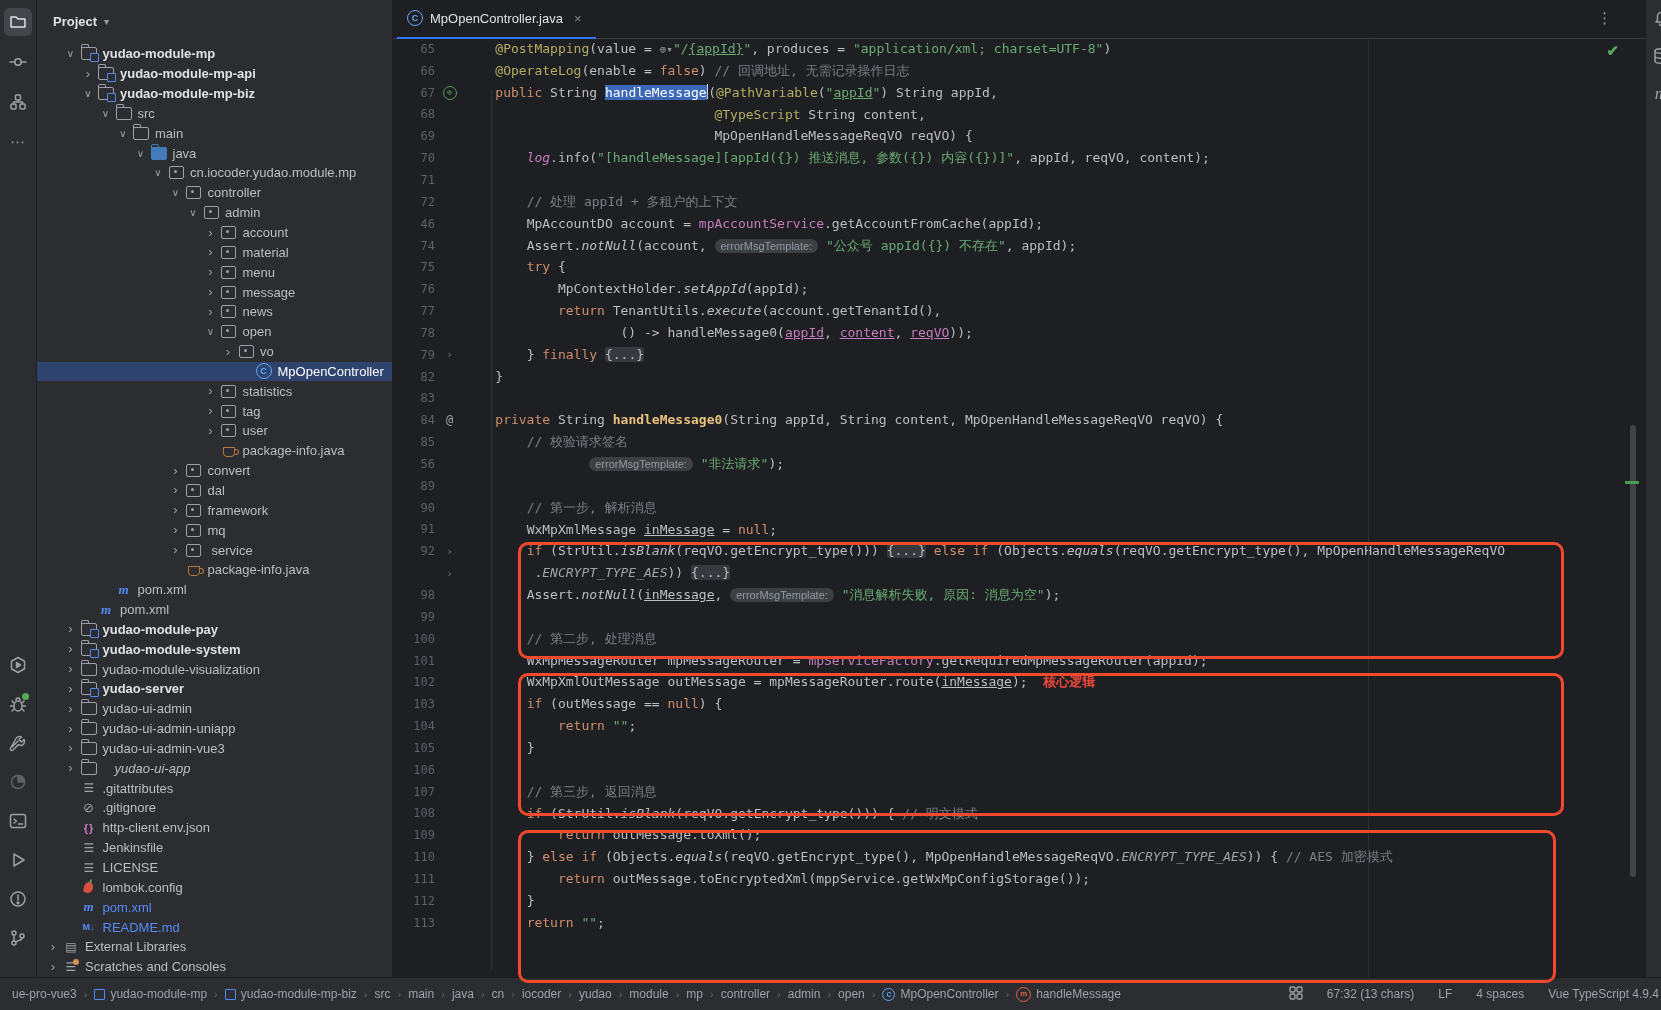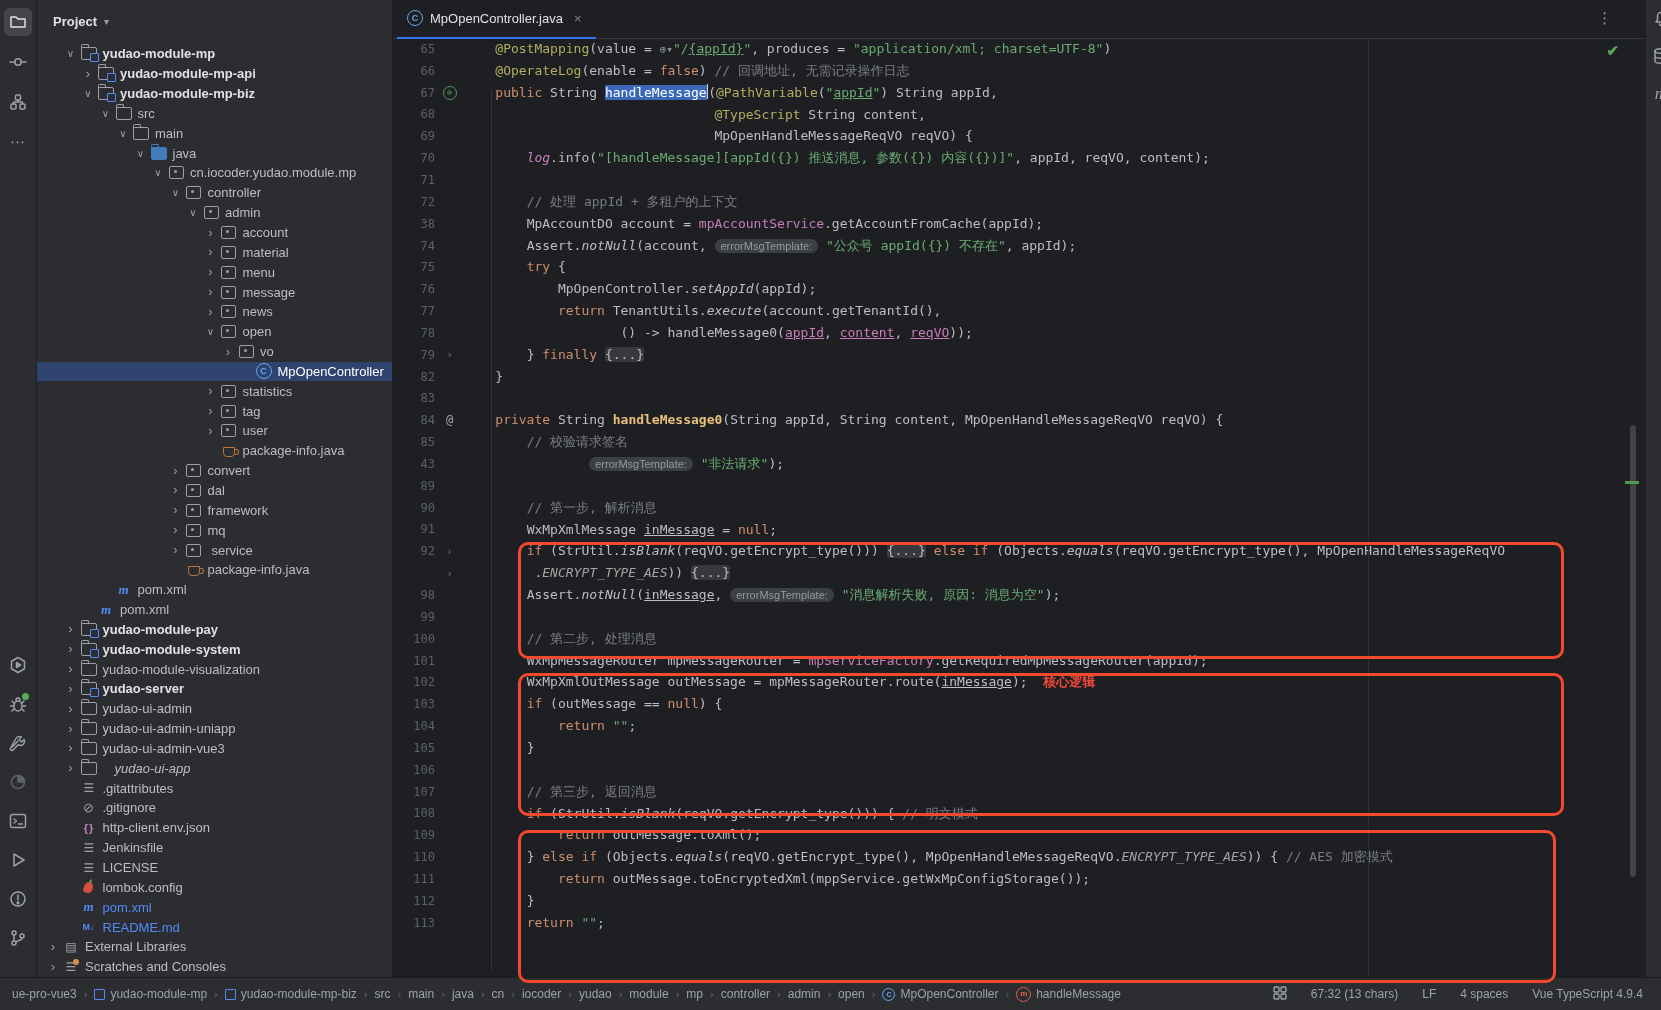--- a/index.html
+++ b/index.html
@@ -93,21 +93,21 @@
     border-left:1px solid #1e1f22;overflow:hidden;}
   .stripe-right .sicon{margin:6px 0 14px 3px;width:24px;height:24px;}
   .m-glyph{font-style:italic;font-size:17px;color:#9da0a8;font-family:"Liberation Serif",serif;}
   
   .statusbar{position:absolute;left:0;bottom:0;right:0;height:32px;background:#2b2d30;
     border-top:1px solid #1a1b1d;display:flex;align-items:center;font-size:12px;color:#9da2ab;overflow:hidden;}
   .crumbs{display:flex;align-items:center;padding-left:12px;white-space:nowrap;}
   .crumb{display:flex;align-items:center;gap:5px;}
   .csep{color:#62656b;margin:0 7px;font-size:11px;}
   .c-module{width:9px;height:9px;border:1.4px solid #548af7;border-radius:1px;display:inline-block;}
-  .sright{position:absolute;right:16px;top:0;height:32px;display:flex;align-items:center;gap:24px;padding-right:2px;white-space:nowrap;}
+  .sright{position:absolute;right:0;top:0;height:32px;display:flex;align-items:center;gap:24px;padding-right:2px;white-space:nowrap;}
   .grid-icon{color:#9da2ab}
 </style>
 </head>
 <body>
 
 <div id="app">
 
   <div class="stripe-left">
       <div class="sicon active" style="margin-top: 8px;">
         <svg width="20" height="20" viewBox="0 0 20 20" fill="none" stroke="#9da0a8" stroke-width="1.5" stroke-linecap="round" stroke-linejoin="round">
@@ -548,32 +548,32 @@
       <div class="guide-indent"></div>
       <div id="codelines">
           <div class="crow"><span class="ln">65</span><span class="gut"></span><span class="code"><span>    </span><span class="an">@PostMapping</span><span class="d">(value = </span><span class="globe">⊕▾</span><span class="s">"/</span><span class="su">{appId}</span><span class="s">"</span><span class="d">, produces = </span><span class="s">"application/xml; charset=UTF-8"</span><span class="d">)</span></span></div>
           <div class="crow"><span class="ln">66</span><span class="gut"></span><span class="code"><span>    </span><span class="an">@OperateLog</span><span class="d">(enable = </span><span class="k">false</span><span class="d">) </span><span class="c">// 回调地址, 无需记录操作日志</span></span></div>
           <div class="crow"><span class="ln">67</span><span class="gut"><span class="api">⊕</span></span><span class="code"><span>    </span><span class="k">public</span><span class="d"> String </span><span class="sel">handleMessage</span><span class="caret"></span><span class="d">(</span><span class="an">@PathVariable</span><span class="d">(</span><span class="s">"</span><span class="su">appId</span><span class="s">"</span><span class="d">) String appId,</span></span></div>
           <div class="crow"><span class="ln">68</span><span class="gut"></span><span class="code"><span>                                </span><span class="an">@TypeScript</span><span class="d"> String content,</span></span></div>
           <div class="crow"><span class="ln">69</span><span class="gut"></span><span class="code"><span>                                </span><span class="d">MpOpenHandleMessageReqVO reqVO) {</span></span></div>
           <div class="crow"><span class="ln">70</span><span class="gut"></span><span class="code"><span>        </span><span class="fit">log</span><span class="d">.info(</span><span class="s">"[handleMessage][appId({}) 推送消息, 参数({}) 内容({})]"</span><span class="d">, appId, reqVO, content);</span></span></div>
           <div class="crow"><span class="ln">71</span><span class="gut"></span><span class="code"><span></span></span></div>
           <div class="crow"><span class="ln">72</span><span class="gut"></span><span class="code"><span>        </span><span class="c">// 处理 appId + 多租户的上下文</span></span></div>
-          <div class="crow"><span class="ln">38</span><span class="gut"></span><span class="code"><span>        </span><span class="d">MpAccountDO account = </span><span class="f">mpAccountService</span><span class="d">.getAccountFromCache(appId);</span></span></div>
+          <div class="crow"><span class="ln">46</span><span class="gut"></span><span class="code"><span>        </span><span class="d">MpAccountDO account = </span><span class="f">mpAccountService</span><span class="d">.getAccountFromCache(appId);</span></span></div>
           <div class="crow"><span class="ln">74</span><span class="gut"></span><span class="code"><span>        </span><span class="d">Assert.</span><span class="dit">notNull</span><span class="d">(account, </span><span class="hint">errorMsgTemplate:</span><span class="d"> </span><span class="s">"公众号 appId({}) 不存在"</span><span class="d">, appId);</span></span></div>
           <div class="crow"><span class="ln">75</span><span class="gut"></span><span class="code"><span>        </span><span class="k">try</span><span class="d"> {</span></span></div>
-          <div class="crow"><span class="ln">76</span><span class="gut"></span><span class="code"><span>            </span><span class="d">MpOpenController.</span><span class="dit">setAppId</span><span class="d">(appId);</span></span></div>
+          <div class="crow"><span class="ln">76</span><span class="gut"></span><span class="code"><span>            </span><span class="d">MpContextHolder.</span><span class="dit">setAppId</span><span class="d">(appId);</span></span></div>
           <div class="crow"><span class="ln">77</span><span class="gut"></span><span class="code"><span>            </span><span class="k">return</span><span class="d"> TenantUtils.</span><span class="dit">execute</span><span class="d">(account.getTenantId(),</span></span></div>
           <div class="crow"><span class="ln">78</span><span class="gut"></span><span class="code"><span>                    </span><span class="d">() -&gt; handleMessage0(</span><span class="fu">appId</span><span class="d">, </span><span class="fu">content</span><span class="d">, </span><span class="fu">reqVO</span><span class="d">));</span></span></div>
           <div class="crow"><span class="ln">79</span><span class="gut"><span>›</span></span><span class="code"><span>        </span><span class="d">} </span><span class="k">finally</span><span class="d"> </span><span class="fold">{...}</span></span></div>
           <div class="crow"><span class="ln">82</span><span class="gut"></span><span class="code"><span>    </span><span class="d">}</span></span></div>
           <div class="crow"><span class="ln">83</span><span class="gut"></span><span class="code"><span></span></span></div>
           <div class="crow"><span class="ln">84</span><span class="gut"><span style="font-size:12px;color:#9da0a8">@</span></span><span class="code"><span>    </span><span class="k">private</span><span class="d"> String </span><span class="md">handleMessage0</span><span class="d">(String appId, String content, MpOpenHandleMessageReqVO reqVO) {</span></span></div>
           <div class="crow"><span class="ln">85</span><span class="gut"></span><span class="code"><span>        </span><span class="c">// 校验请求签名</span></span></div>
-          <div class="crow"><span class="ln">43</span><span class="gut"></span><span class="code"><span>                </span><span class="hint">errorMsgTemplate:</span><span class="d"> </span><span class="s">"非法请求"</span><span class="d">);</span></span></div>
+          <div class="crow"><span class="ln">56</span><span class="gut"></span><span class="code"><span>                </span><span class="hint">errorMsgTemplate:</span><span class="d"> </span><span class="s">"非法请求"</span><span class="d">);</span></span></div>
           <div class="crow"><span class="ln">89</span><span class="gut"></span><span class="code"><span></span></span></div>
           <div class="crow"><span class="ln">90</span><span class="gut"></span><span class="code"><span>        </span><span class="c">// 第一步, 解析消息</span></span></div>
           <div class="crow"><span class="ln">91</span><span class="gut"></span><span class="code"><span>        </span><span class="d">WxMpXmlMessage </span><span class="du">inMessage</span><span class="d"> = </span><span class="k">null</span><span class="d">;</span></span></div>
           <div class="crow"><span class="ln">92</span><span class="gut"><span>›</span></span><span class="code"><span>        </span><span class="k">if</span><span class="d"> (StrUtil.</span><span class="dit">isBlank</span><span class="d">(reqVO.getEncrypt_type())) </span><span class="fold">{...}</span><span class="d"> </span><span class="k">else</span><span class="d"> </span><span class="k">if</span><span class="d"> (Objects.</span><span class="dit">equals</span><span class="d">(reqVO.getEncrypt_type(), MpOpenHandleMessageReqVO</span></span></div>
           <div class="crow"><span class="ln"></span><span class="gut"><span>›</span></span><span class="code"><span>         </span><span class="d">.</span><span class="cit">ENCRYPT_TYPE_AES</span><span class="d">)) </span><span class="fold">{...}</span></span></div>
           <div class="crow"><span class="ln">98</span><span class="gut"></span><span class="code"><span>        </span><span class="d">Assert.</span><span class="dit">notNull</span><span class="d">(</span><span class="du">inMessage</span><span class="d">, </span><span class="hint">errorMsgTemplate:</span><span class="d"> </span><span class="s">"消息解析失败, 原因: 消息为空"</span><span class="d">);</span></span></div>
           <div class="crow"><span class="ln">99</span><span class="gut"></span><span class="code"><span></span></span></div>
           <div class="crow"><span class="ln">100</span><span class="gut"></span><span class="code"><span>        </span><span class="c">// 第二步, 处理消息</span></span></div>
           <div class="crow"><span class="ln">101</span><span class="gut"></span><span class="code"><span>        </span><span class="d">WxMpMessageRouter mpMessageRouter = </span><span class="f">mpServiceFactory</span><span class="d">.getRequiredMpMessageRouter(appId);</span></span></div>
           <div class="crow"><span class="ln">102</span><span class="gut"></span><span class="code"><span>        </span><span class="d">WxMpXmlOutMessage outMessage = mpMessageRouter.route(</span><span class="du">inMessage</span><span class="d">);</span><span class="red">  核心逻辑</span></span></div>

